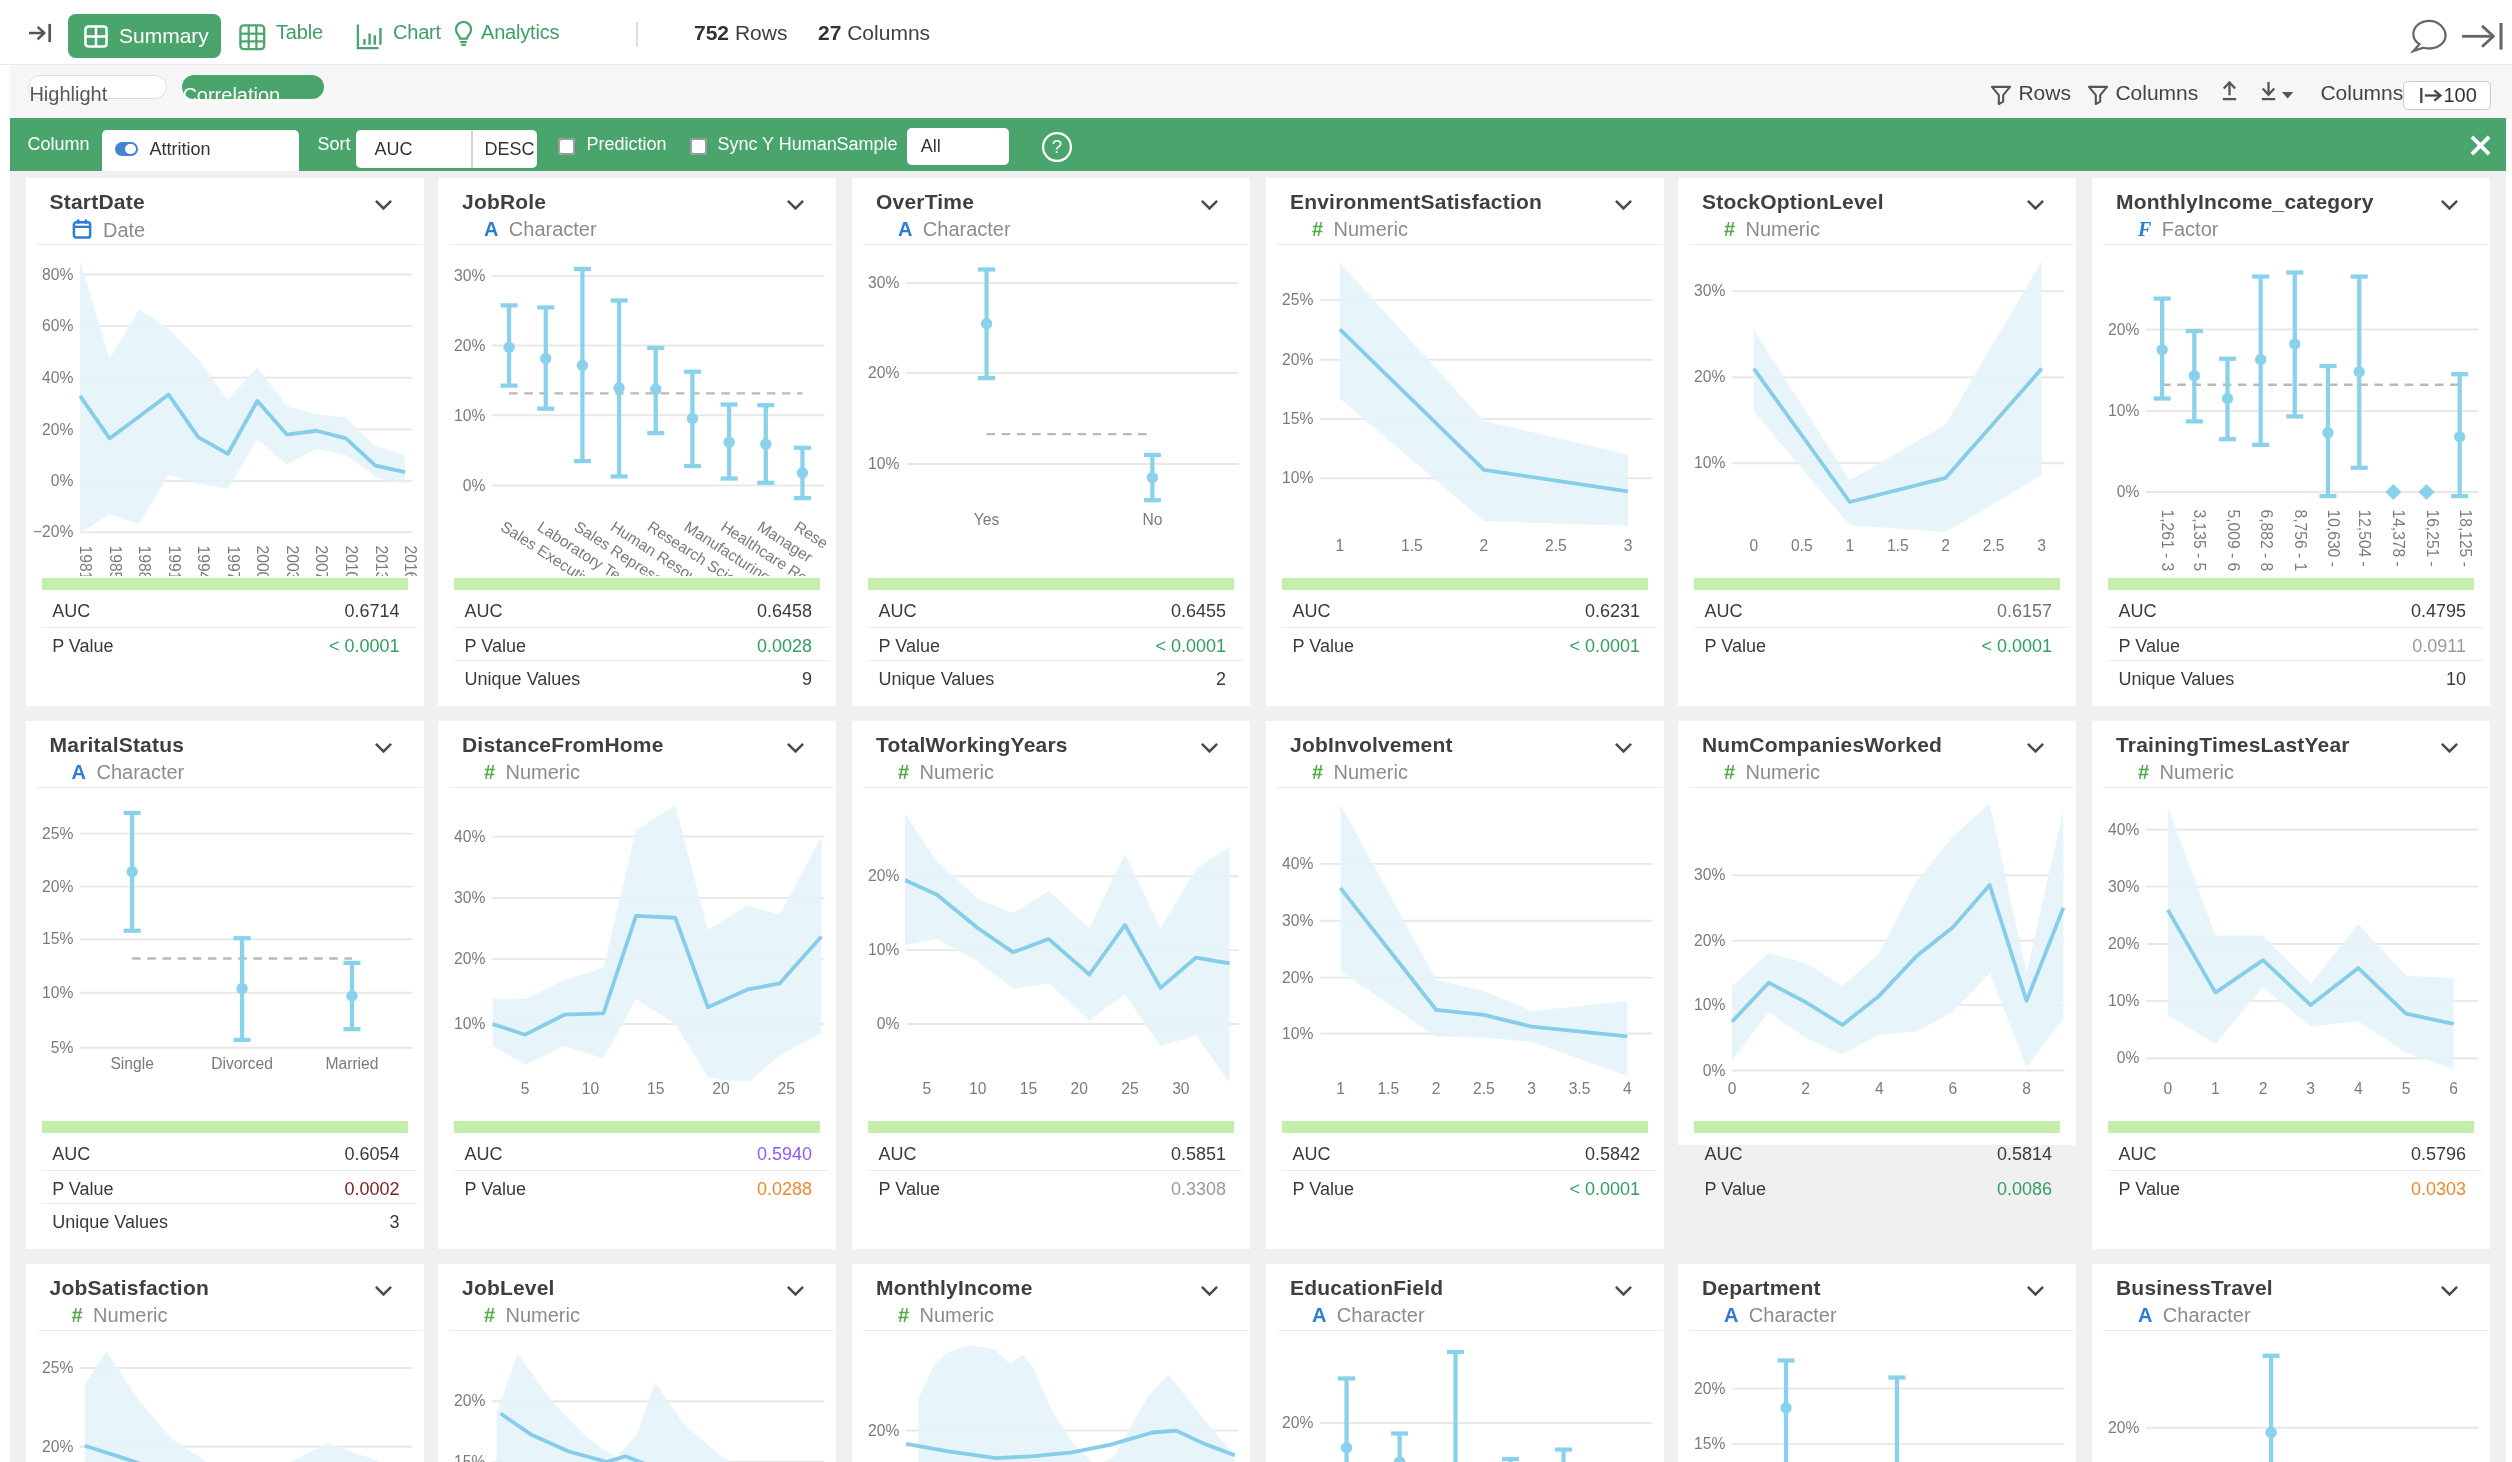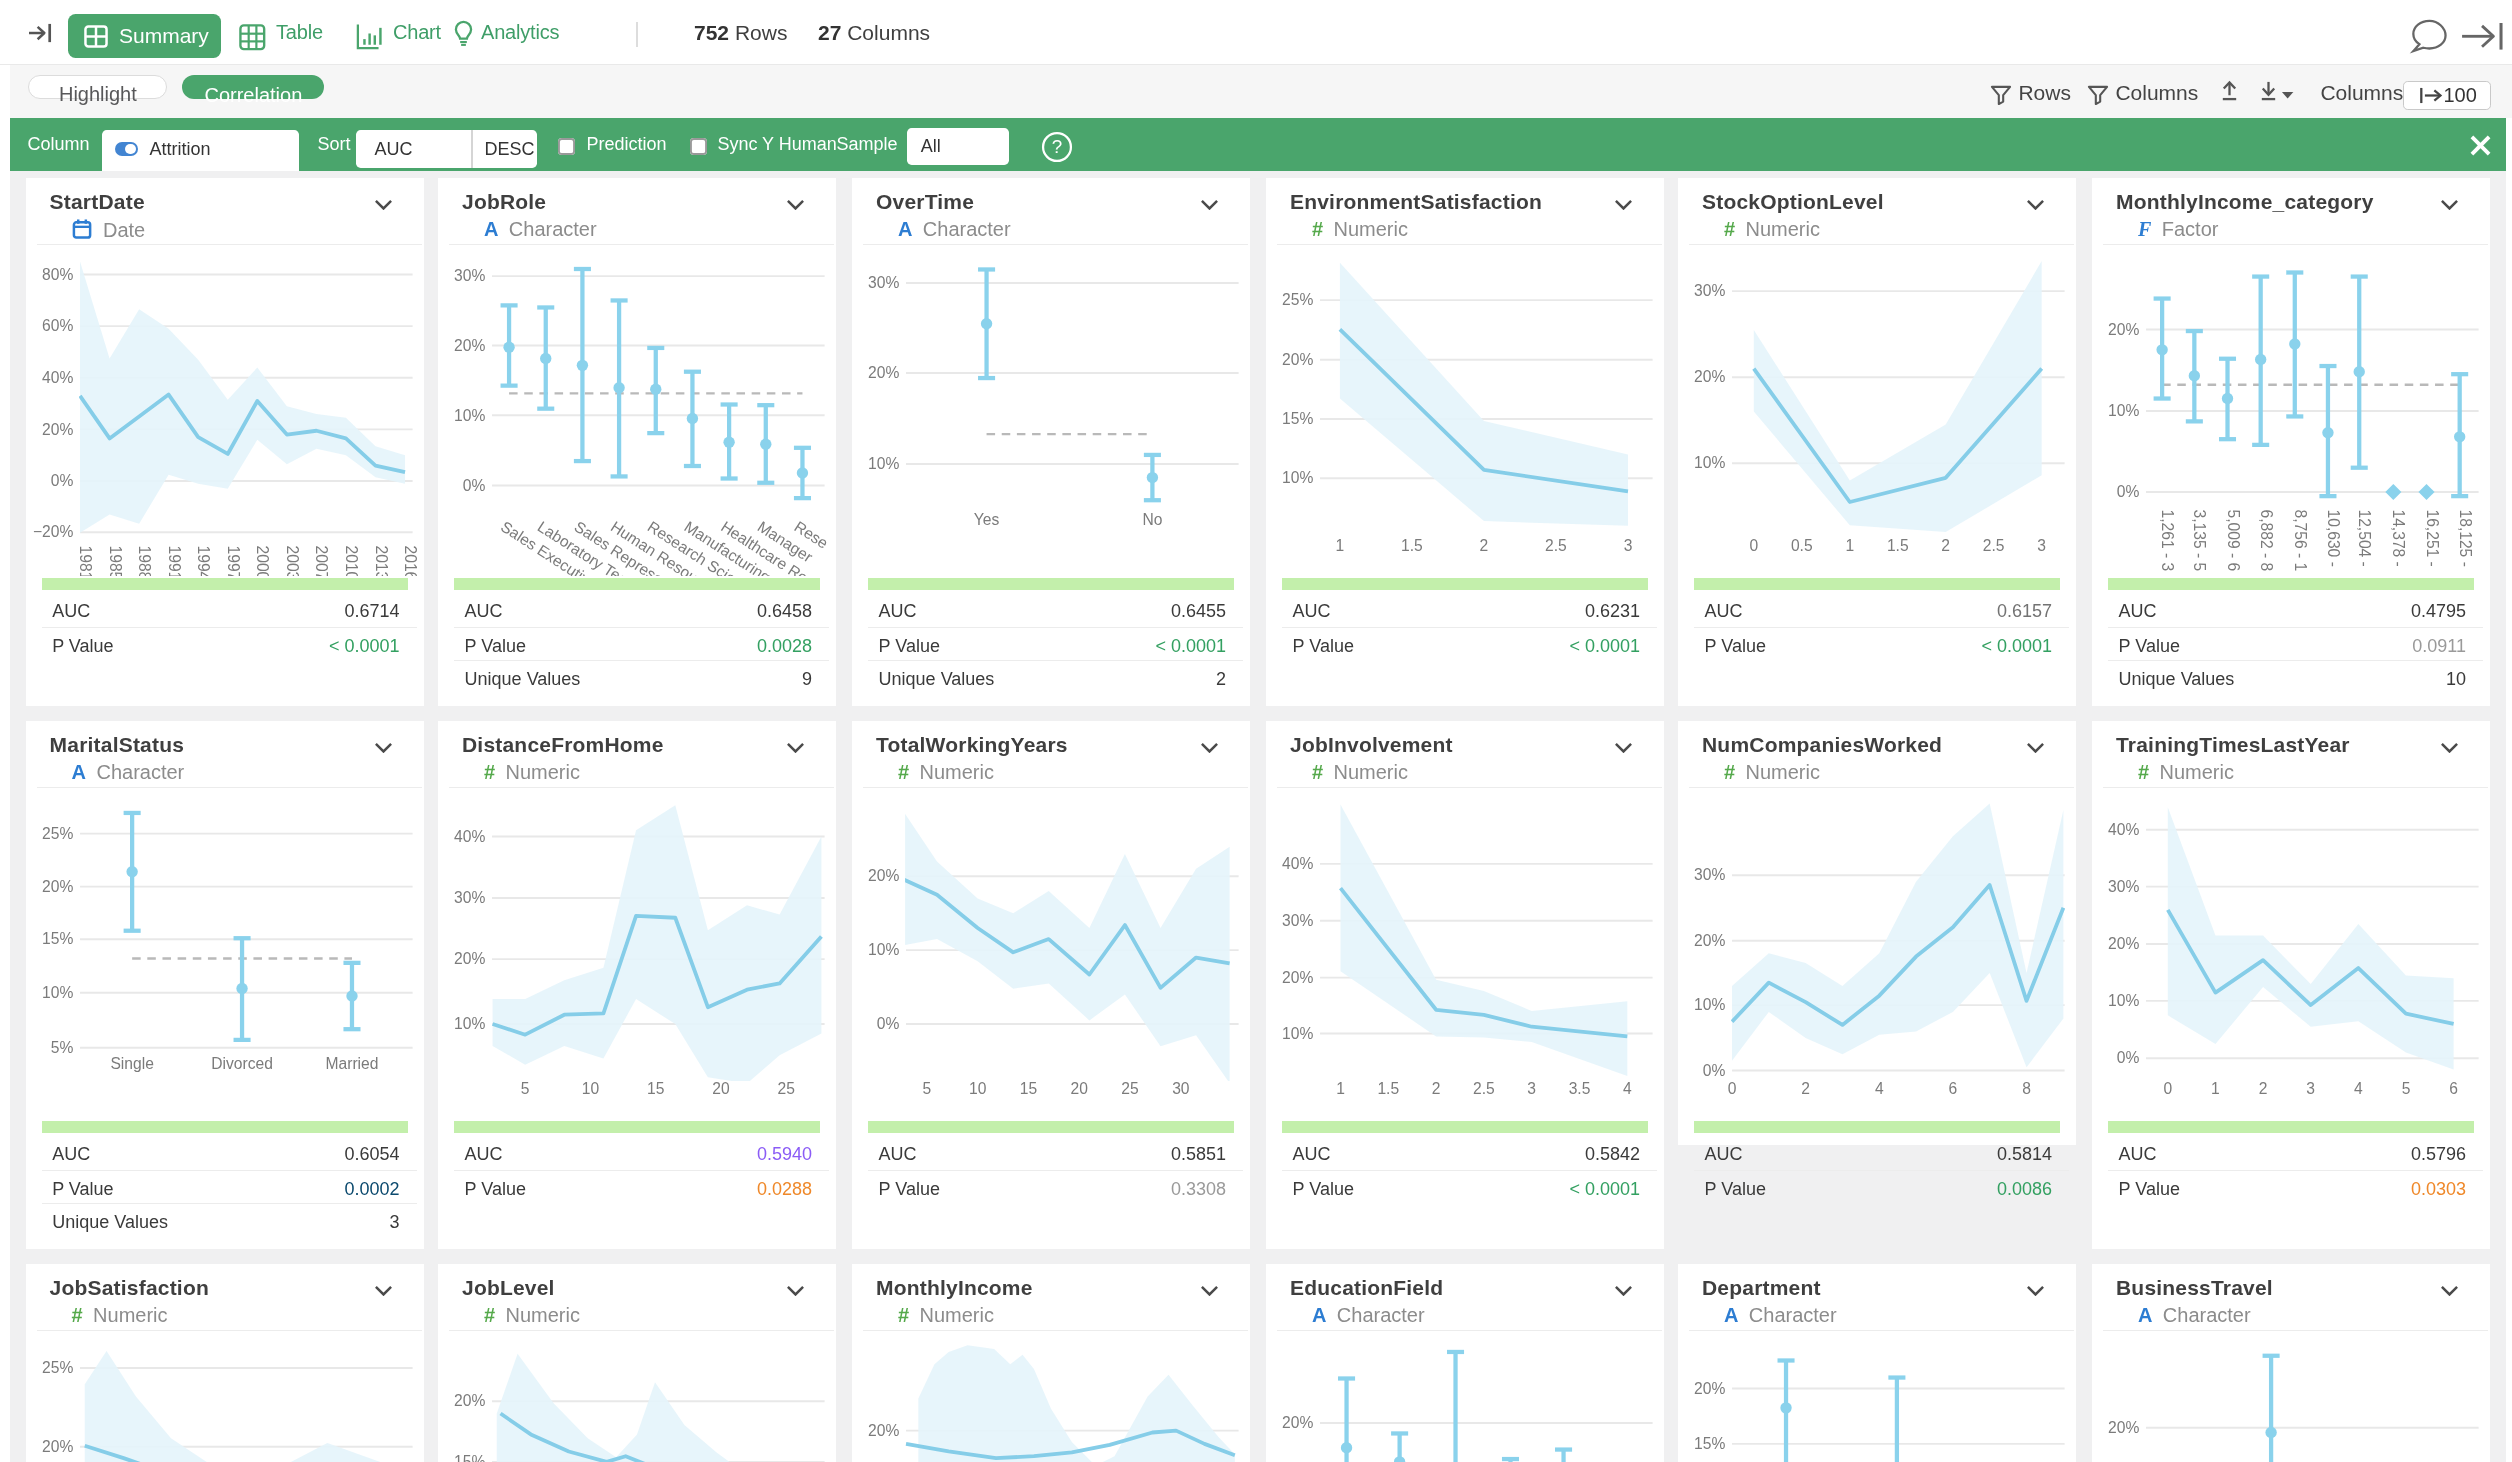--- a/index.html
+++ b/index.html
@@ -16,21 +16,21 @@
 .tname { margin-left:10.4px; }
 .chr { position:absolute; left:11.4px; right:1.9px; top:66px; border-top:1.9px solid #ececec; }
 .chart { position:absolute; }
 .ax { font-size:16.5px; fill:#7b7b7b; font-family:"Liberation Sans",sans-serif; }
 .gbar { position:absolute; left:16px; right:16px; top:400px; height:12.3px; background:#c3efab; }
 .srow { position:absolute; left:26.6px; right:24px; height:33px; line-height:33px; font-size:18px; }
 .srow .sl { color:#3a3a3a; }
 .srow .sv { float:right; }
 .sdiv { position:absolute; left:16px; right:6.6px; border-top:1.9px solid #ececec; }
 .tbtxt { position:absolute; font-size:20px; line-height:25px; color:#3f9e68; letter-spacing:-0.2px; }
-.pill { position:absolute; top:10.4px; height:24px; border-radius:20px; font-size:20px; text-align:center; }
+.pill { position:absolute; top:10.4px; height:24px; border-radius:20px; font-size:20px; text-align:left; }
 .ginp { position:absolute; top:130px; height:38px; background:#fff; border-radius:4.7px; font-size:18px; color:#333; }
 .glab { position:absolute; top:0; height:53px; line-height:53px; color:#fff; font-size:18px; }
 .gchk { position:absolute; width:17px; height:17px; background:#fff; border-radius:3.8px; box-shadow: inset 0 0 0 1.9px #999; }
 </style></head><body>
 <div id="page">
     <div id="topbar">
       <div style="position:absolute;left:27.5px;top:22px"><svg width="25" height="23" viewBox="0 0 26 24">
           <line x1="1" y1="11.5" x2="16" y2="11.5" stroke="#555" stroke-width="2.6"></line>
           <polyline points="10,5 17,11.5 10,18" fill="none" stroke="#555" stroke-width="2.6" stroke-linejoin="round"></polyline>
           <line x1="22.6" y1="2" x2="22.6" y2="21" stroke="#555" stroke-width="2.8"></line>
@@ -455,21 +455,21 @@
         <line x1="335" y1="185.4" x2="353" y2="185.4" stroke="#8ad2ec" stroke-width="4.5"></line>
         <line x1="335" y1="255.4" x2="353" y2="255.4" stroke="#8ad2ec" stroke-width="4.5"></line>
         <circle cx="344" cy="220.4" r="6" fill="#8ad2ec"></circle>
         <text x="112" y="297" text-anchor="middle" class="ax">Single</text>
         <text x="228" y="297" text-anchor="middle" class="ax">Divorced</text>
         <text x="344" y="297" text-anchor="middle" class="ax">Married</text>
       </svg>
       <div class="gbar"></div>
       <div class="srow" style="top:417px"><span class="sl">AUC</span><span class="sv" style="color:#3a3a3a">0.6054</span></div>
       <div class="sdiv" style="top:449px"></div>
-      <div class="srow" style="top:452px"><span class="sl">P Value</span><span class="sv" style="color:#0c4a6e">0.0002</span></div>
+      <div class="srow" style="top:452px"><span class="sl">P Value</span><span class="sv" style="color:#7f1d1d">0.0002</span></div>
       <div class="sdiv" style="top:482px"></div>
       <div class="srow" style="top:485px"><span class="sl">Unique Values</span><span class="sv" style="color:#3a3a3a">3</span></div>
     </div>
     <div class="card" style="left:438px;top:721px;width:398px;height:528px">
       <div class="ctitle">DistanceFromHome</div>
       <svg class="chev" width="19" height="11.4" viewBox="0 0 20 12">
         <polyline points="2,2 10,10 18,2" fill="none" stroke="#4a4a4a" stroke-width="2.6"></polyline>
       </svg>
       <div class="ctype"><span class="ticn" style="color:#55a94b">#</span><span class="tname">Numeric</span></div>
       <div class="chr"></div>

